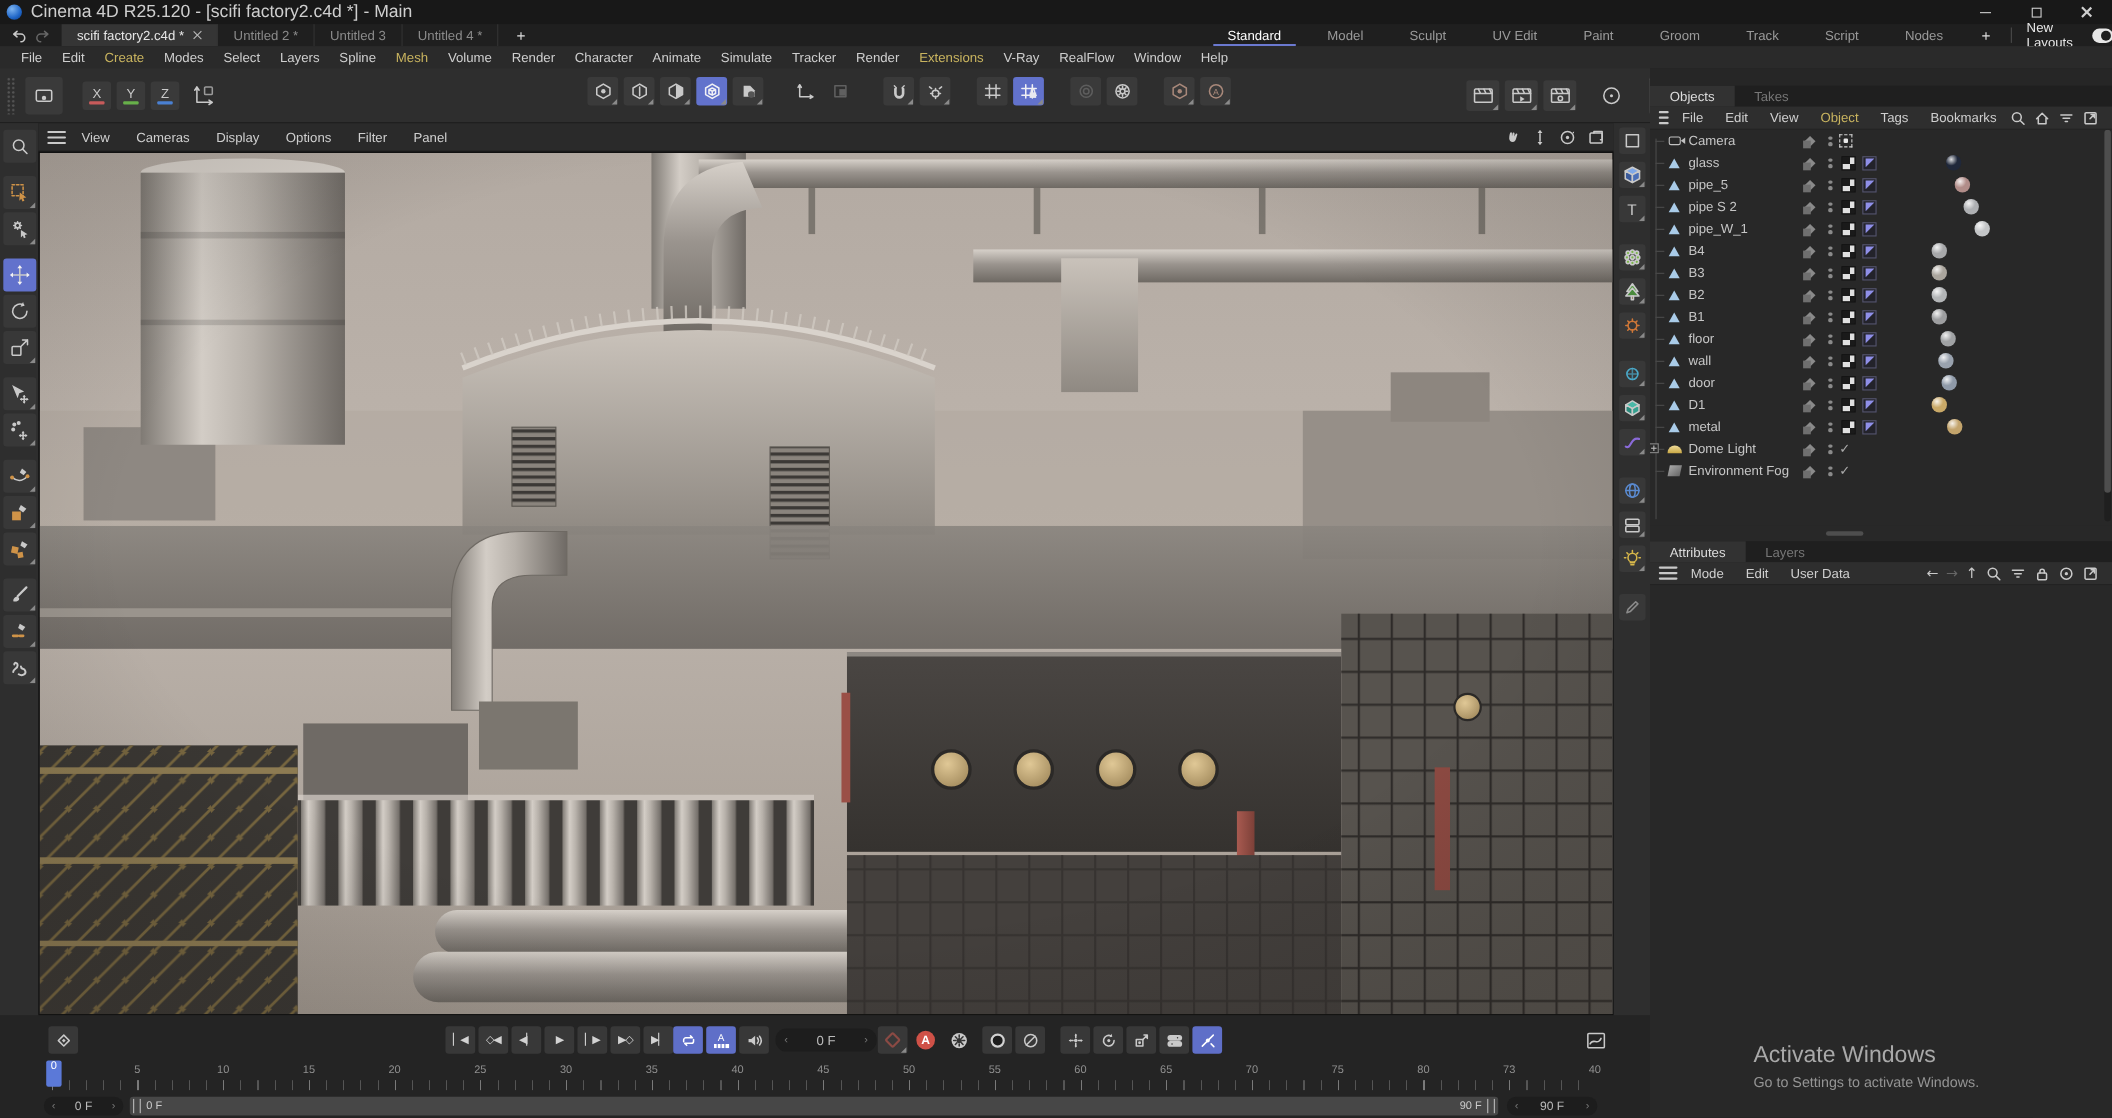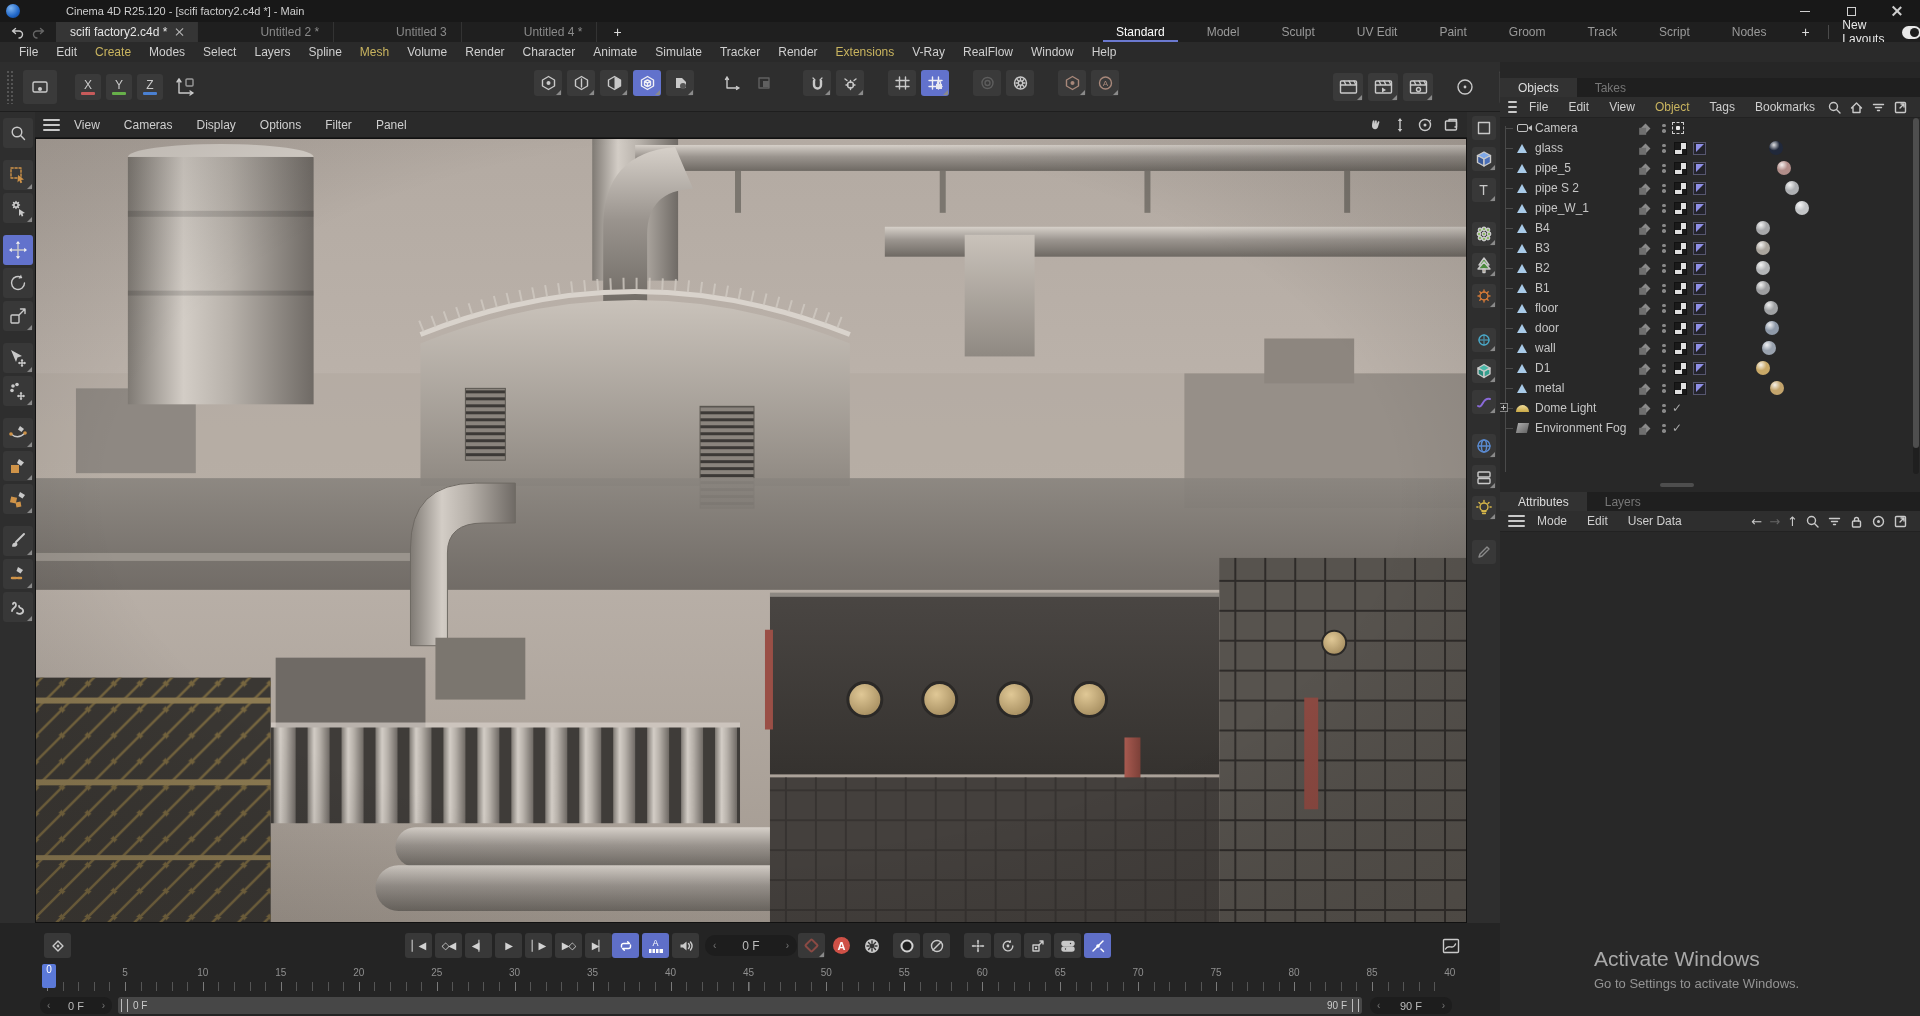--- a/index.html
+++ b/index.html
@@ -15,33 +15,33 @@
   .ibtn{width:28px;height:26px;border-radius:3px;background:#3a3a3a;display:flex;align-items:center;justify-content:center;position:relative;flex:0 0 auto;}
   .ibtn.sel{background:#6272cc;}
   .ibtn.sel svg.ic{stroke:#f0f0f5;}
   .fly::after{content:"";position:absolute;right:1px;bottom:1px;border-left:5px solid transparent;border-bottom:5px solid #8a8a8a;}
   .burger{display:flex;flex-direction:column;gap:3px;width:17px;}
   .burger i{height:2px;background:#c9c9c9;border-radius:1px;}
 
   
   #titlebar{left:0;top:0;width:1920px;height:22px;background:#181818;display:flex;align-items:center;padding-left:6px;}
   #logo{width:14px;height:14px;border-radius:50%;background:radial-gradient(circle at 35% 30%,#7db4f0,#1f66c8 60%,#0d3a80);margin-right:8px;}
-  #title-text{color:#cfcfcf;font-size:11px;margin-left:38px;}
+  #title-text{color:#cfcfcf;font-size:16px;}
   #wincontrols{position:absolute;right:0;top:0;height:22px;display:flex;}
   .winbtn{width:46px;height:22px;display:flex;align-items:center;justify-content:center;}
   .winbtn .bar{width:10px;height:1px;background:#cfcfcf;}
   .winbtn .boxy{width:9px;height:9px;border:1px solid #cfcfcf;}
   .winbtn .xx{position:relative;width:10px;height:10px;}
   .winbtn .xx::before,.winbtn .xx::after{content:"";position:absolute;left:4px;top:-1px;width:1.5px;height:12px;background:#cfcfcf;}
   .winbtn .xx::before{transform:rotate(45deg);} .winbtn .xx::after{transform:rotate(-45deg);}
 
   
   #tabrow{left:0;top:22px;width:1920px;height:20px;background:#1f1f1f;display:flex;align-items:stretch;}
   #histbtns{display:flex;align-items:center;gap:6px;padding:0 10px;}
-  #dtabs{display:flex;align-items:stretch;gap:48px;}
+  #dtabs{display:flex;align-items:stretch;}
   .dtab{display:flex;align-items:center;gap:8px;padding:0 14px;color:#8a8a8a;border-right:1px solid #333;white-space:nowrap;}
   .dtab.active{background:#353535;color:#e6e6e6;}
   .dtab .x{display:none;position:relative;width:8px;height:8px;}
   .dtab .x::before,.dtab .x::after{content:"";position:absolute;left:3.5px;top:-1px;width:1.3px;height:10px;background:#bbb;}
   .dtab .x::before{transform:rotate(45deg);} .dtab .x::after{transform:rotate(-45deg);}
   .dtab.active .x{display:block;}
   #tab-add{display:flex;align-items:center;padding:0 16px;color:#ddd;font-size:14px;}
   #layouttabs{position:absolute;left:1095px;top:22px;height:20px;display:flex;align-items:stretch;gap:0;}
   .ltab{display:flex;align-items:center;padding:0 21px;color:#9a9a9a;position:relative;white-space:nowrap;}
   .ltab.active{color:#fff;}
@@ -1087,50 +1087,50 @@
           <span class="ocol tagphong"></span>
           <span class="ocol mat" style="background-color: rgb(160, 162, 164);"></span>
 
         </div>
 
         <div class="orow mesh">
 
           <span class="oicon">
             <i></i>
           </span>
+          <span class="oname">wall</span>
+          <span class="ocol layers">
+            <i></i>
+          </span>
+          <span class="ocol vdots">
+            <i></i>
+            <i></i>
+          </span>
+          <span class="ocol tagchk"></span>
+          <span class="ocol tagphong"></span>
+          <span class="ocol mat" style="background-color: rgb(153, 162, 174);"></span>
+
+        </div>
+
+        <div class="orow mesh">
+
+          <span class="oicon">
+            <i></i>
+          </span>
           <span class="oname">door</span>
           <span class="ocol layers">
             <i></i>
           </span>
           <span class="ocol vdots">
             <i></i>
             <i></i>
           </span>
           <span class="ocol tagchk"></span>
           <span class="ocol tagphong"></span>
           <span class="ocol mat" style="background-color: rgb(143, 154, 169);"></span>
-
-        </div>
-
-        <div class="orow mesh">
-
-          <span class="oicon">
-            <i></i>
-          </span>
-          <span class="oname">wall</span>
-          <span class="ocol layers">
-            <i></i>
-          </span>
-          <span class="ocol vdots">
-            <i></i>
-            <i></i>
-          </span>
-          <span class="ocol tagchk"></span>
-          <span class="ocol tagphong"></span>
-          <span class="ocol mat" style="background-color: rgb(153, 162, 174);"></span>
 
         </div>
 
         <div class="orow mesh">
 
           <span class="oicon">
             <i></i>
           </span>
           <span class="oname">D1</span>
           <span class="ocol layers">
@@ -1460,21 +1460,21 @@
           <span class="ticknum">
             <span>70</span>
           </span>
           <span class="ticknum">
             <span>75</span>
           </span>
           <span class="ticknum">
             <span>80</span>
           </span>
           <span class="ticknum">
-            <span>85</span>
+            <span>73</span>
           </span>
           <span class="ticknum">
             <span>40</span>
           </span>
       </div>
       <div id="ruler-ticks"></div>
     </div>
 
     <div class="spinbox" style="left:40px;top:74px;width:72px">
       <span class="ar">‹</span>

